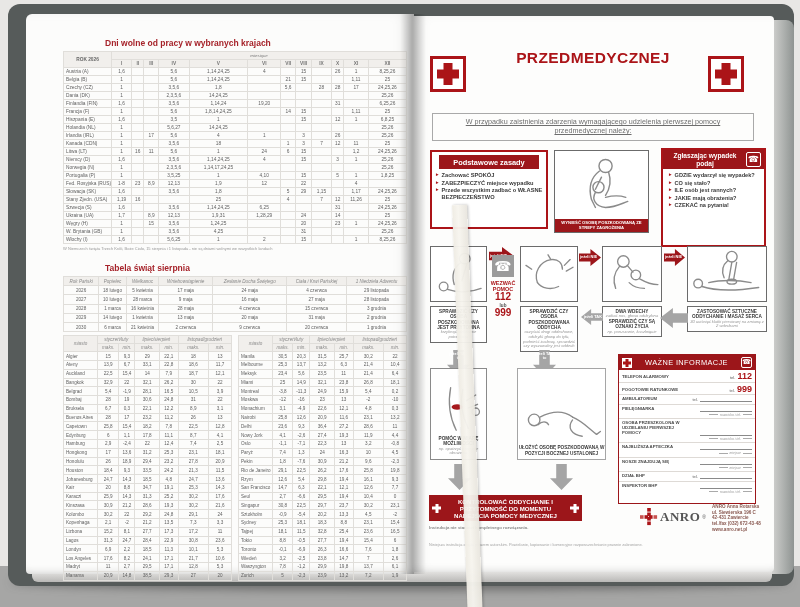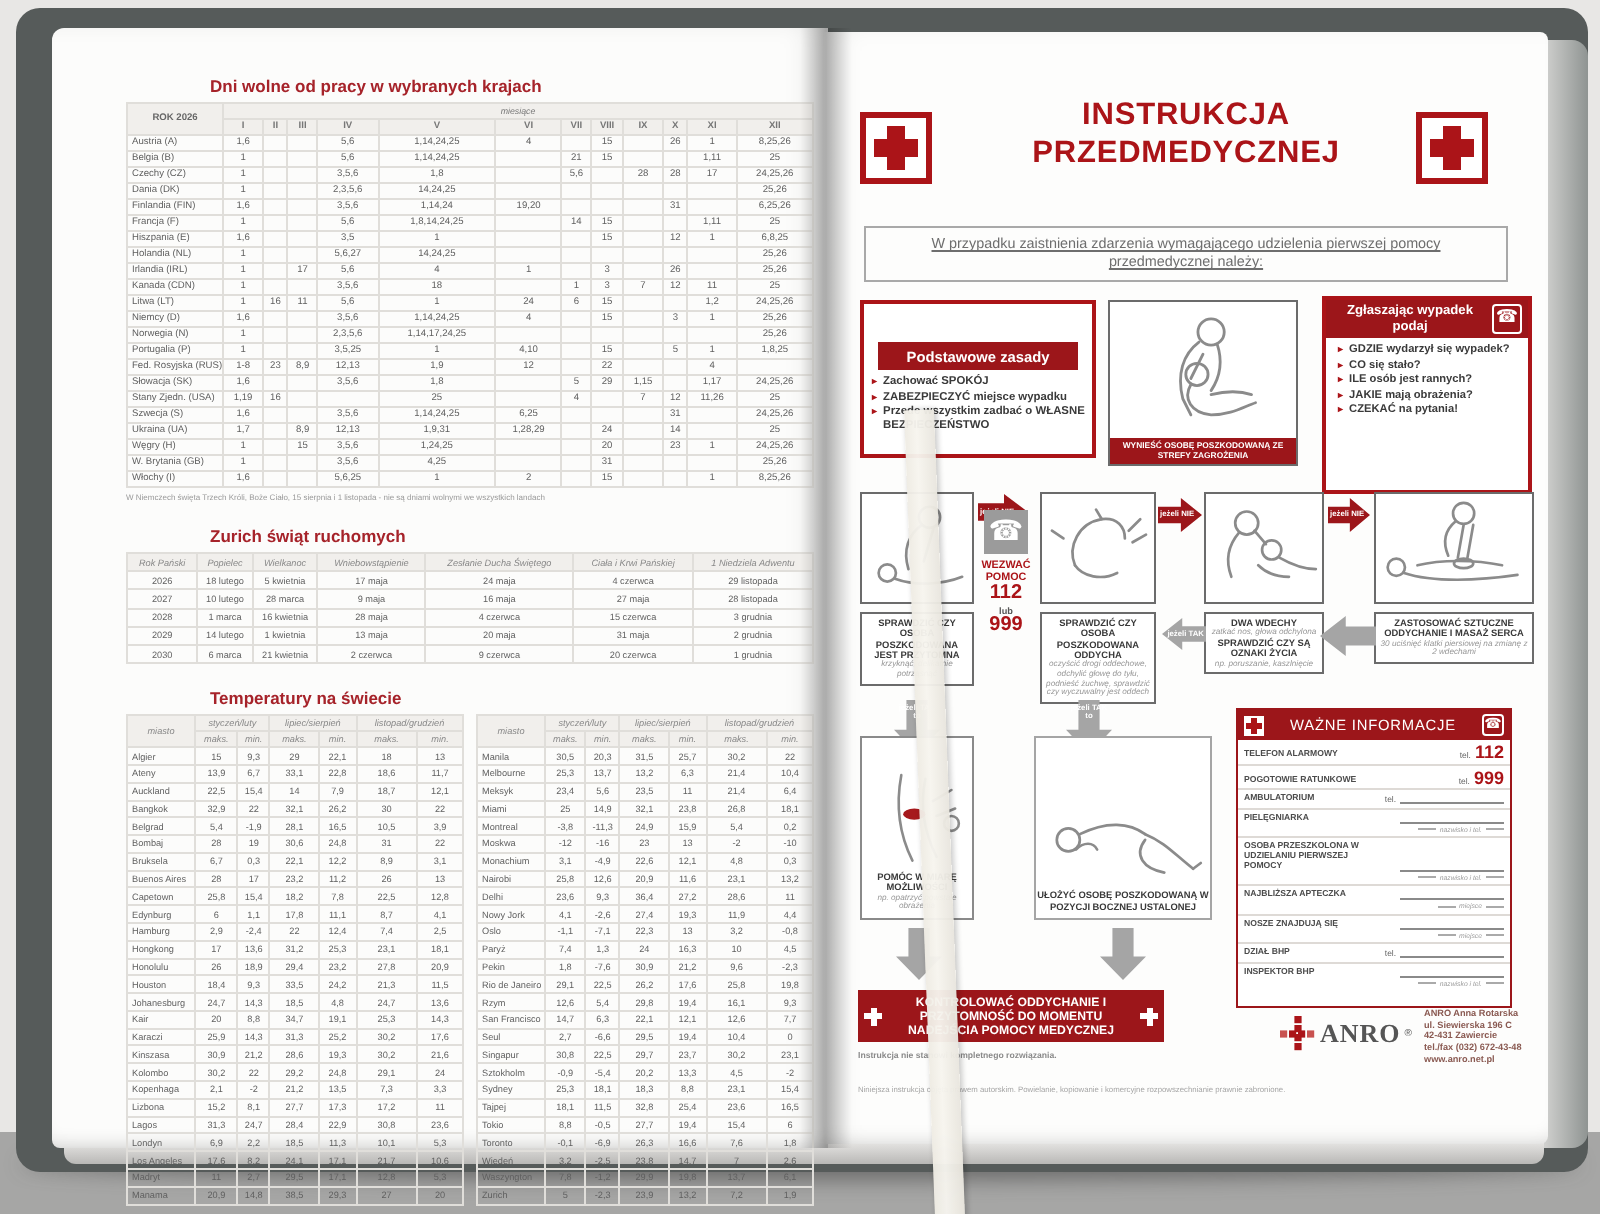--- a/index.html
+++ b/index.html
@@ -42,21 +42,21 @@
   
   .rp { position:absolute; left:0; top:0; width:362px; height:556px; }
   .cross { position:absolute; width:36px; height:36px; background:#fff; border:3px solid #ab1418; }
   .cross i { position:absolute; background:#ab1418; }
   .cross .v { left:50%; top:4px; bottom:4px; width:9px; transform:translateX(-50%); }
   .cross .h { top:50%; left:4px; right:4px; height:9px; transform:translateY(-50%); }
   .rp-title { position:absolute; left:56px; right:56px; top:32px; text-align:center; color:#ab1418; font-weight:bold; font-size:15.5px; line-height:19px; letter-spacing:.4px; }
   .subtitle-box { position:absolute; left:20px; top:97px; width:322px; height:28px; border:1px solid #a9a9a9; display:flex; align-items:center; justify-content:center; text-align:center; font-size:7.2px; line-height:8.6px; color:#6e6e6e; padding:0 10px;text-decoration:underline; }
 
   .basic-rules { position:absolute; left:18px; top:134px; width:118px; height:79px; border:2px solid #ab1418; background:#fff; }
-  .br-header { margin:19px 7px 2px; background:#9c161a; color:#fff; font-size:7.4px; font-weight:bold; text-align:center; padding:2.5px 0; }
+  .br-header { margin:3px 7px 2px; background:#9c161a; color:#fff; font-size:7.4px; font-weight:bold; text-align:center; padding:2.5px 0; }
   .rule-item { display:flex; gap:2px; font-size:5.7px; line-height:6.6px; font-weight:bold; color:#3a3a3a; padding:1px 2px 0 3px; }
   .tri { color:#ab1418; font-size:4.6px; line-height:6.6px; }
   .tri::before { content:"►"; }
   .frame { border:1.5px solid #6b6b6b; background:#fff; }
   .evac-frame { position:absolute; left:142px; top:134px; width:95px; height:83px; display:flex; flex-direction:column; }
   .evac-frame svg { flex:1; width:100%; }
   .evac-cap { background:#9c161a; color:#fff; font-weight:bold; font-size:4.2px; line-height:4.8px; text-align:center; padding:1.5px 1px; }
   .report-box { position:absolute; left:249px; top:132px; width:105px; height:99px; border:2px solid #ab1418; background:#fff; }
   .rep-header { background:#9c161a; color:#fff; display:flex; align-items:center; padding:2px 3px; gap:2px; }
   .rep-title { flex:1; font-size:6.6px; line-height:7.2px; font-weight:bold; text-align:center; }
@@ -487,21 +487,21 @@
                 <td>15</td>
                 <td></td>
                 <td></td>
                 <td>1</td>
                 <td>8,25,26</td>
               </tr>
             </tbody>
           </table>
         <div class="lp-footnote">W Niemczech święta Trzech Króli, Boże Ciało, 15 sierpnia i 1 listopada - nie są dniami wolnymi we wszystkich landach</div>
 
-        <div class="lp-title lp-title2">Zurich świąt ruchomych</div>
+        <div class="lp-title lp-title2">Tabela świąt sierpnia</div>
         <table id="feasts-table">
             <thead>
               <tr>
                 <th>Rok Pański</th>
                 <th>Popielec</th>
                 <th>Wielkanoc</th>
                 <th>Wniebowstąpienie</th>
                 <th>Zesłanie Ducha Świętego</th>
                 <th>Ciała i Krwi Pańskiej</th>
                 <th>1 Niedziela Adwentu</th>
@@ -549,21 +549,20 @@
                 <td>6 marca</td>
                 <td>21 kwietnia</td>
                 <td>2 czerwca</td>
                 <td>9 czerwca</td>
                 <td>20 czerwca</td>
                 <td>1 grudnia</td>
               </tr>
             </tbody>
           </table>
 
-        <div class="lp-title lp-title2">Temperatury na świecie</div>
         <div class="temps-wrap">
           <table id="temps-left">
               <thead>
                 <tr>
                   <th class="t-city" rowspan="2">miasto</th>
                   <th class="t-period" colspan="2">styczeń/luty</th>
                   <th class="t-period" colspan="2">lipiec/sierpień</th>
                   <th class="t-period" colspan="2">listopad/grudzień</th>
                 </tr>
                 <tr>
@@ -1074,21 +1073,20 @@
       <div class="rp">
         <div class="cross" style="left:18px; top:40px;">
             <i class="v"></i>
             <i class="h"></i>
           </div>
         <div class="cross" style="left:296px; top:40px;">
             <i class="v"></i>
             <i class="h"></i>
           </div>
         <div class="rp-title">
-          <div>INSTRUKCJA</div>
           <div>PRZEDMEDYCZNEJ</div>
         </div>
         <div class="subtitle-box">W przypadku zaistnienia zdarzenia wymagającego udzielenia pierwszej pomocy przedmedycznej należy:</div>
 
         <div class="basic-rules">
           <div class="br-header">Podstawowe zasady</div>
           <div id="basic-rules-list">
               <div class="rule-item">
                 <span class="tri"></span>
                 <span class="rule-text">Zachować SPOKÓJ</span>

